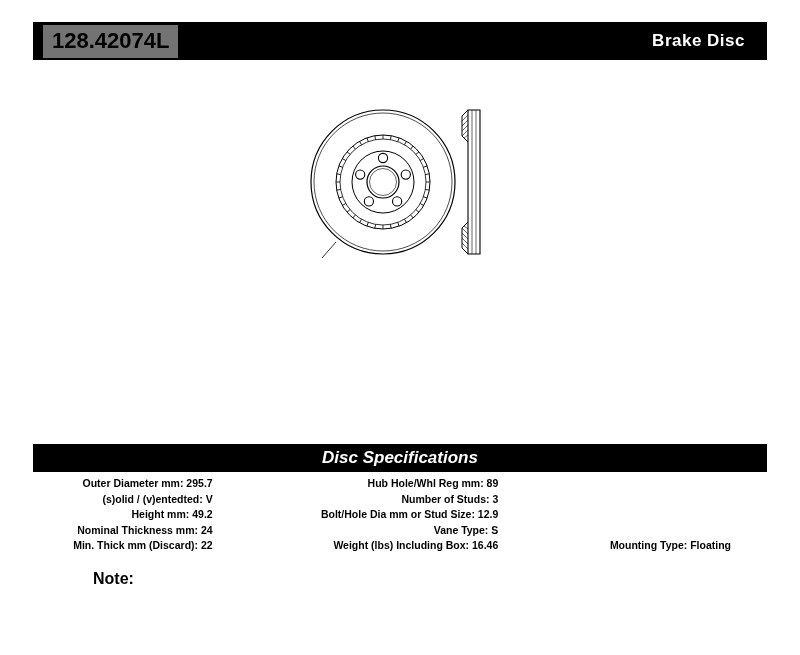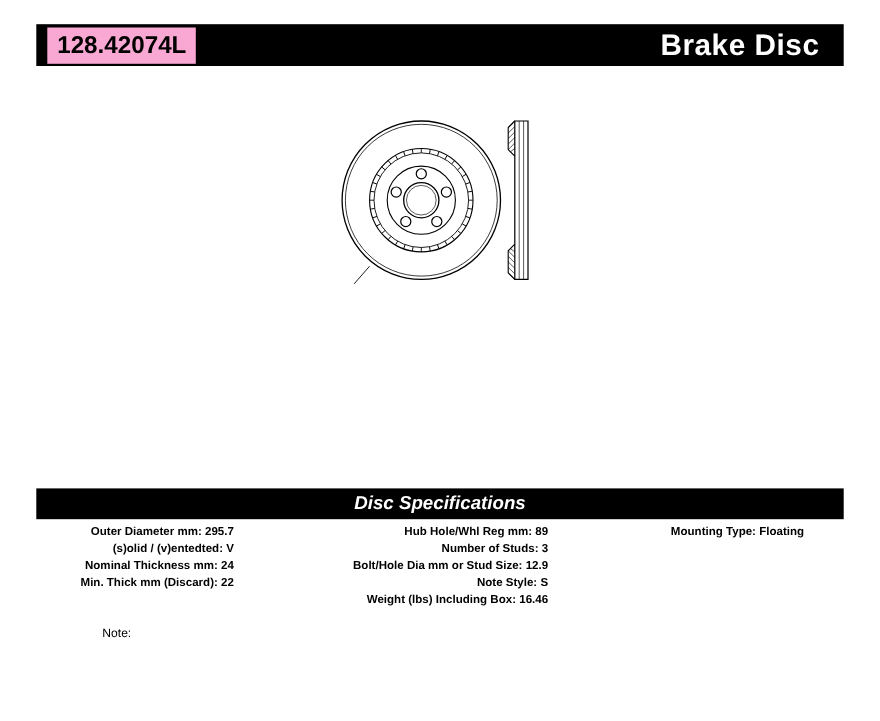--- a/index.html
+++ b/index.html
@@ -25,31 +25,31 @@
     height: 38px;
     background: #000000;
     display: flex;
     align-items: center;
     justify-content: space-between;
     box-sizing: border-box;
     padding: 0 16px 0 10px;
   }
   .part-number {
     display: inline-block;
-    background: #f9a8d4;
+    background: #737373;
     color: #000000;
     font-size: 22px;
     font-weight: bold;
     line-height: 1;
     padding: 5px 9px 6px 9px;
     letter-spacing: 0px;
   }
   .header-title {
     color: #ffffff;
-    font-size: 27px;
+    font-size: 17px;
     font-weight: bold;
     letter-spacing: 0.5px;
     padding-right: 6px;
   }
 
   
   .drawing {
     position: absolute;
     left: 300px;
     top: 90px;
@@ -79,21 +79,21 @@
   .specs-body {
     position: absolute;
     left: 33px;
     top: 476px;
     width: 734px;
     font-size: 10.5px;
     font-weight: bold;
   }
   .spec-cols {
     display: flex;
-    align-items: flex-start;
+    align-items: flex-end;
   }
   .col-left {
     width: 190px;
     text-align: right;
     padding-right: 2px;
   }
   .col-mid {
     width: 300px;
     text-align: right;
     padding-right: 2px;
@@ -106,22 +106,22 @@
   .spec-line {
     line-height: 15.5px;
     white-space: nowrap;
   }
 
   .note {
     position: absolute;
     left: 33px;
     top: 570px;
     width: 734px;
-    font-size: 11px;
-    font-weight: normal;
+    font-size: 16px;
+    font-weight: bold;
     padding-left: 60px;
     box-sizing: border-box;
   }
 </style>
 </head>
 <body>
 
 <div class="header-bar">
   <span class="part-number">128.42074L</span>
   <span class="header-title">Brake Disc</span>
@@ -225,28 +225,29 @@
   </svg>
 </div>
 
 <div class="specs-bar">Disc Specifications</div>
 
 <div class="specs-body">
   <div class="spec-cols">
     <div class="col-left">
       <div class="spec-line">Outer Diameter mm: 295.7</div>
       <div class="spec-line">(s)olid / (v)entedted: V</div>
+      <div class="spec-line">Height mm: 49.2</div>
       <div class="spec-line">Nominal Thickness mm: 24</div>
       <div class="spec-line">Min. Thick mm (Discard): 22</div>
     </div>
     <div class="col-mid">
       <div class="spec-line">Hub Hole/Whl Reg mm: 89</div>
       <div class="spec-line">Number of Studs: 3</div>
       <div class="spec-line">Bolt/Hole Dia mm or Stud Size: 12.9</div>
-      <div class="spec-line">Note Style: S</div>
+      <div class="spec-line">Vane Type: S</div>
       <div class="spec-line">Weight (lbs) Including Box: 16.46</div>
     </div>
     <div class="col-right">
       <div class="spec-line">Mounting Type: Floating</div>
     </div>
   </div>
 </div>
 
 <div class="note">Note:</div>
 

